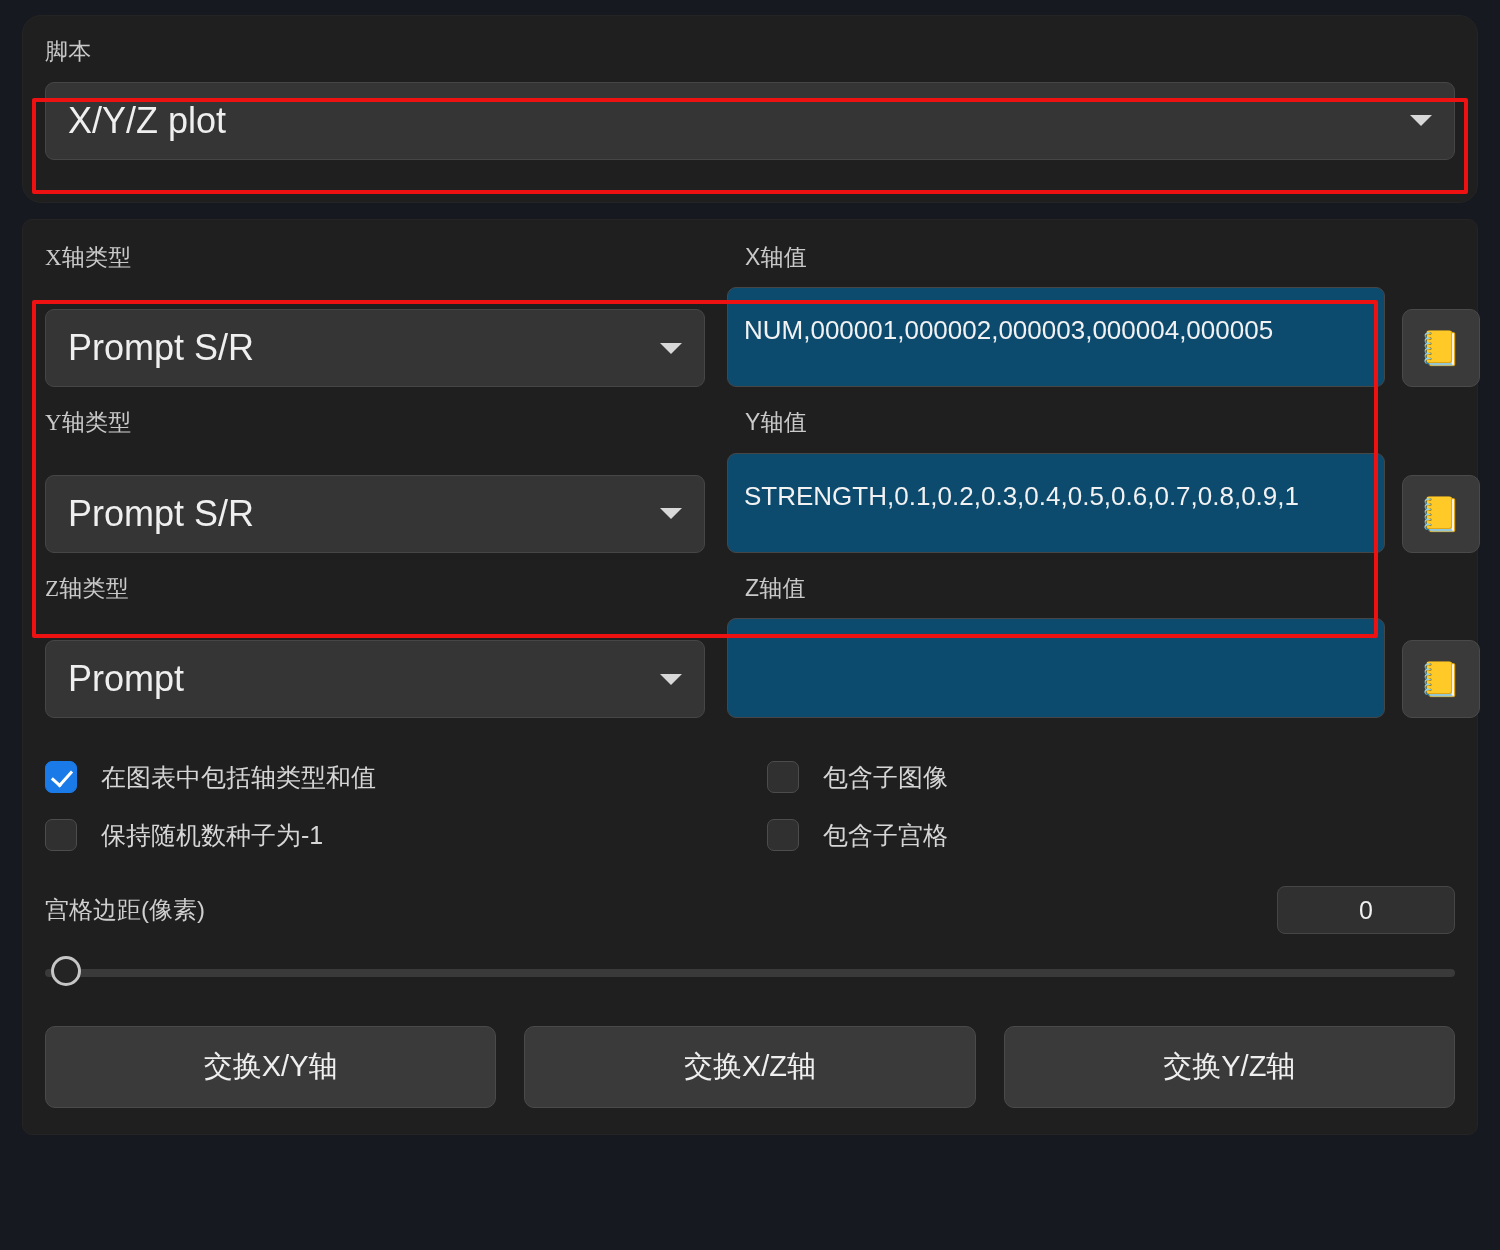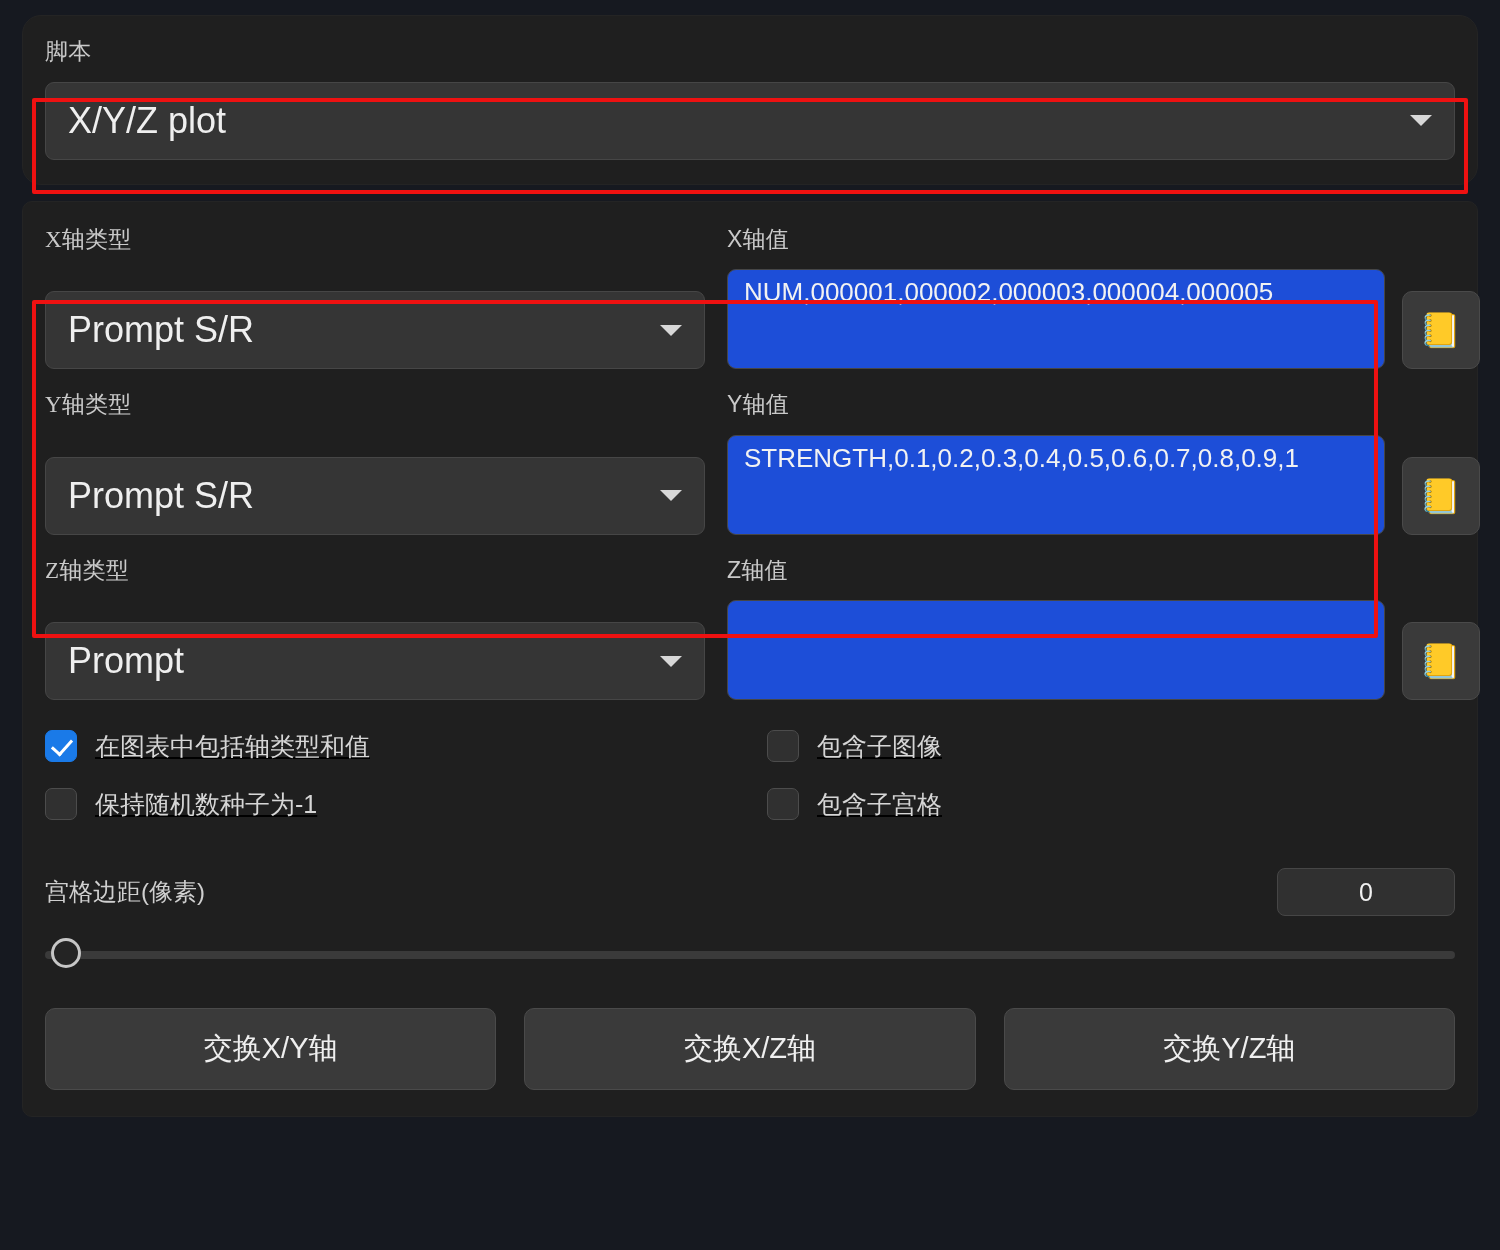--- a/index.html
+++ b/index.html
@@ -23,21 +23,21 @@
   
   .panel {
     background: #1f1f1f;
     border-radius: 10px;
     border: 1px solid #242424;
     position: relative;
   }
 
   .panel-script {
     margin: 5px 12px 0 12px;
-    padding: 22px 22px 24px 22px;
+    padding: 22px 22px 42px 22px;
     border-radius: 19px;
   }
 
   .panel-main {
     margin: 16px 12px 0 12px;
     padding: 24px 22px 26px 22px;
   }
 
   
   .field-label {
@@ -66,25 +66,25 @@
   .caret {
     width: 0; height: 0;
     border-left: 11px solid transparent;
     border-right: 11px solid transparent;
     border-top: 11px solid #d8d8d8;
     margin-left: 12px;
   }
 
   
   .textbox {
-    background: #1d4ed8;
+    background: #0c4a6e;
     border: 1px solid #464646;
     border-radius: 9px;
     min-height: 100px;
-    padding: 6px 16px;
+    padding: 26px 16px;
     color: #f2f2f2;
     font-size: 26px;
     line-height: 1.25;
     white-space: nowrap;
     overflow: hidden;
     cursor: text;
   }
 
   
   .icon-btn {
@@ -100,40 +100,40 @@
     line-height: 1;
     cursor: pointer;
     flex: none;
   }
 
   .axis-block { margin-bottom: 22px; }
 
   
   .label-row { display: flex; }
   .label-row .l1 { width: 682px; flex: none; font-family: Liberation Serif, serif; }
-  .label-row .l2 { flex: 1; }
+  .label-row .l2 { flex: 1; margin-left: 18px; }
 
   .ctrl-row { display: flex; align-items: flex-end; }
   .ctrl-row .c1 { width: 660px; flex: none; }
   .ctrl-row .cgap { width: 22px; flex: none; }
   .ctrl-row .c2 { width: 658px; flex: none; }
   .ctrl-row .c3 { width: 78px; flex: none; margin-left: 17px; padding-top: 11px; }
 
   
   .check-grid {
     display: flex;
     margin-top: 30px;
   }
   .check-col { width: 722px; flex: none; }
   .check-row {
     display: flex;
-    gap: 18px;
+    align-items: center;
+    gap: 24px;
     height: 58px;
     cursor: pointer;
-    text-decoration: underline;
   }
   .cbox {
     width: 32px; height: 32px;
     border-radius: 7px;
     background: #303030;
     border: 1px solid #4c4c4c;
     flex: none;
     position: relative;
   }
   .cbox.checked {

